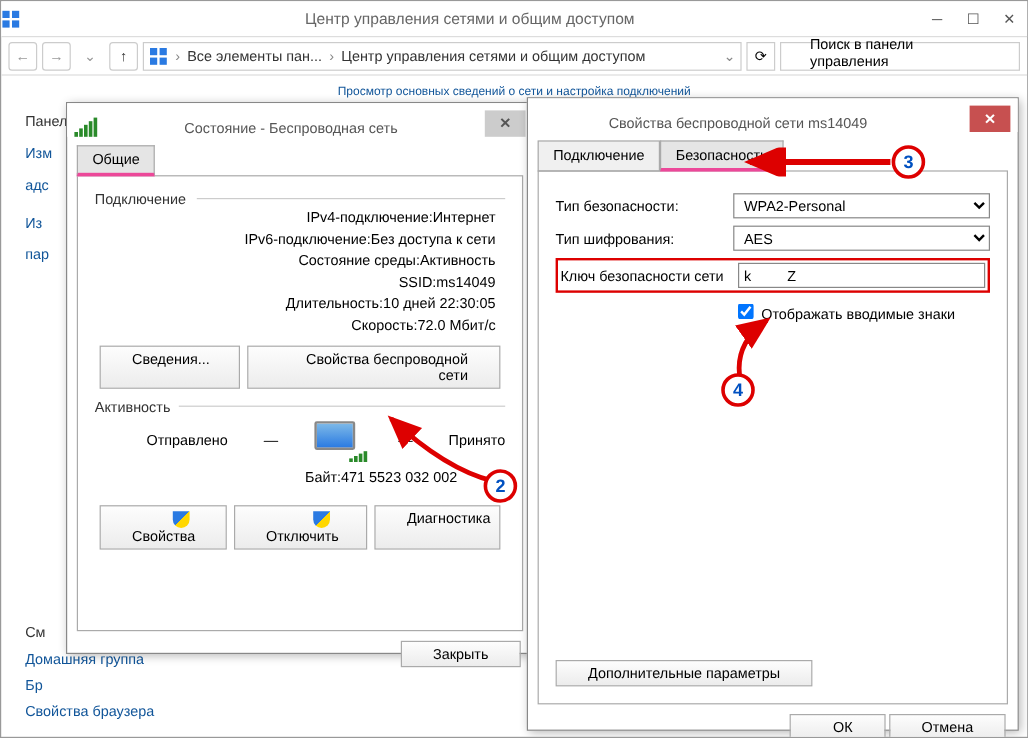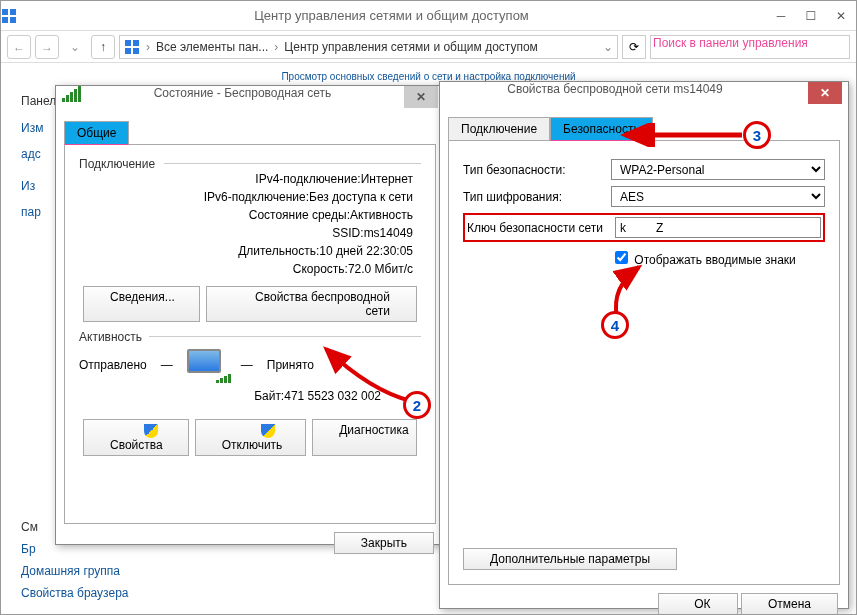--- a/index.html
+++ b/index.html
@@ -7,33 +7,33 @@
 .main-title-bar{height:30px;background:#fff;border-bottom:1px solid #ddd;display:flex;align-items:center;color:#333}
 .main-title{flex:1;text-align:center;font-size:13px;color:#666}
 .win-btns{display:flex}
 .win-btn{width:30px;height:22px;display:flex;align-items:center;justify-content:center;color:#555}
 .navbar{height:32px;display:flex;align-items:center;padding:2px 6px;gap:4px;border-bottom:1px solid #ddd}
 .nav-arrow{width:24px;height:24px;border:1px solid #ccc;border-radius:3px;display:flex;align-items:center;justify-content:center;color:#999}
 .nav-arrow.enabled{color:#333}
 .addr{flex:1;height:24px;border:1px solid #ccc;display:flex;align-items:center;padding:0 4px;gap:6px;color:#333}
 .addr .chev{color:#888}
 .refresh-btn{width:24px;height:24px;border:1px solid #ccc;display:flex;align-items:center;justify-content:center}
-.search-box{width:200px;height:24px;border:1px solid #ccc;padding:0 2px;color:#ec4899;display:flex;align-items:flex-start}
+.search-box{width:200px;height:24px;border:1px solid #ccc;padding:0 24px;color:#000000;display:flex;align-items:flex-end}
 .main-heading{color:#115599;font-size:10px;padding:8px 0 0;text-align:center}
 .left-links{position:absolute;left:20px;top:88px;color:#115599;line-height:24px}
 .left-links div{margin-bottom:2px}
 .bottom-links{position:absolute;left:20px;bottom:10px;color:#115599;line-height:22px}
 .dialog{position:absolute;background:#fff;border:1px solid #888;box-shadow:2px 2px 8px rgba(0,0,0,.3)}
-.dlg-title{height:28px;background:#fff;display:flex;align-items:flex-start;padding:0 6px;gap:24px;border-bottom:0}
+.dlg-title{height:28px;background:#fff;display:flex;align-items:flex-end;padding:0 6px;gap:24px;border-bottom:0}
 .dlg-title .t{flex:1;text-align:center;color:#555}
 .dlg-x{width:34px;height:22px;background:#c75050;color:#fff;display:flex;align-items:center;justify-content:center;font-weight:bold}
 .dlg-x.grey{background:#ccc;color:#555}
 .tab-strip{display:flex;padding:6px 8px 0;gap:0}
 .tab{padding:4px 12px;border:1px solid #aaa;background:#fff;position:relative;top:1px}
-.tab.active{border-bottom:1px solid #ec4899;background:#0ea5e9;z-index:2}
+.tab.active{border-bottom:3px solid #ec4899;background:#e5e5e5;z-index:2}
 .tab.inactive{background:#f0f0f0}
 .tab-body{border:1px solid #aaa;margin:0 8px 8px;padding:12px 14px;position:relative}
 .group-label{color:#333}
 .hr-line{border-top:1px solid #ccc;margin-left:85px;margin-top:-8px;margin-bottom:6px}
 .row{display:flex;justify-content:flex-end;padding:2px 8px}
 .btn{border:1px solid #aaa;background:linear-gradient(#fdfdfd,#ececec);padding:3px 26px;min-width:70px;text-align:right;display:inline-block;cursor:default}
 .sig-bars{display:inline-flex;align-items:flex-end;gap:1px;height:16px}
 .sig-bars span{width:3px;background:#2a8a2a;display:inline-block}
 .form-row{display:flex;align-items:center;margin:6px 0;gap:8px}
 .form-row label{width:140px}
@@ -103,22 +103,22 @@
       </span>
     </div>
   <div style="margin-top:3px">Изм</div>
   <div>адс</div>
   <div style="margin-top:8px">Из</div>
   <div>пар</div>
 </div>
 
 <div class="bottom-links">
   <div style="color:#333">См</div>
+  <div>Домашняя группа</div>
   <div>Бр</div>
-  <div>Домашняя группа</div>
   <div>Свойства браузера</div>
 </div>
 
 <div class="dialog" style="left:54px;top:84px;width:390px;height:460px">
   <div class="dlg-title">
     <span class="sig-bars">
         <span style="height:4px"></span>
         <span style="height:7px"></span>
         <span style="height:10px"></span>
         <span style="height:13px"></span>
@@ -156,21 +156,21 @@
     <div class="row">
         <span>Скорость:</span>
         <span>72.0 Мбит/c</span>
       </div>
     <div style="padding:8px 4px;display:flex;gap:6px">
       <span class="btn">Сведения...</span>
       <span class="btn">Свойства беспроводной сети</span>
     </div>
     <div class="group-label">Активность</div>
     <div class="hr-line" style="margin-left:70px"></div>
-    <div style="display:flex;align-items:center;justify-content:flex-start;gap:14px;padding:6px 0">
+    <div style="display:flex;align-items:center;justify-content:flex-end;gap:30px;padding:6px 0">
       <span>Отправлено</span>
       <span>—</span>
       <div class="monitor-icon">
         <div class="screen"></div>
         <span class="sig-bars" style="position:absolute;bottom:-2px;right:-4px">
             <span style="height:3px"></span>
             <span style="height:5px"></span>
             <span style="height:7px"></span>
             <span style="height:9px"></span>
           </span>

